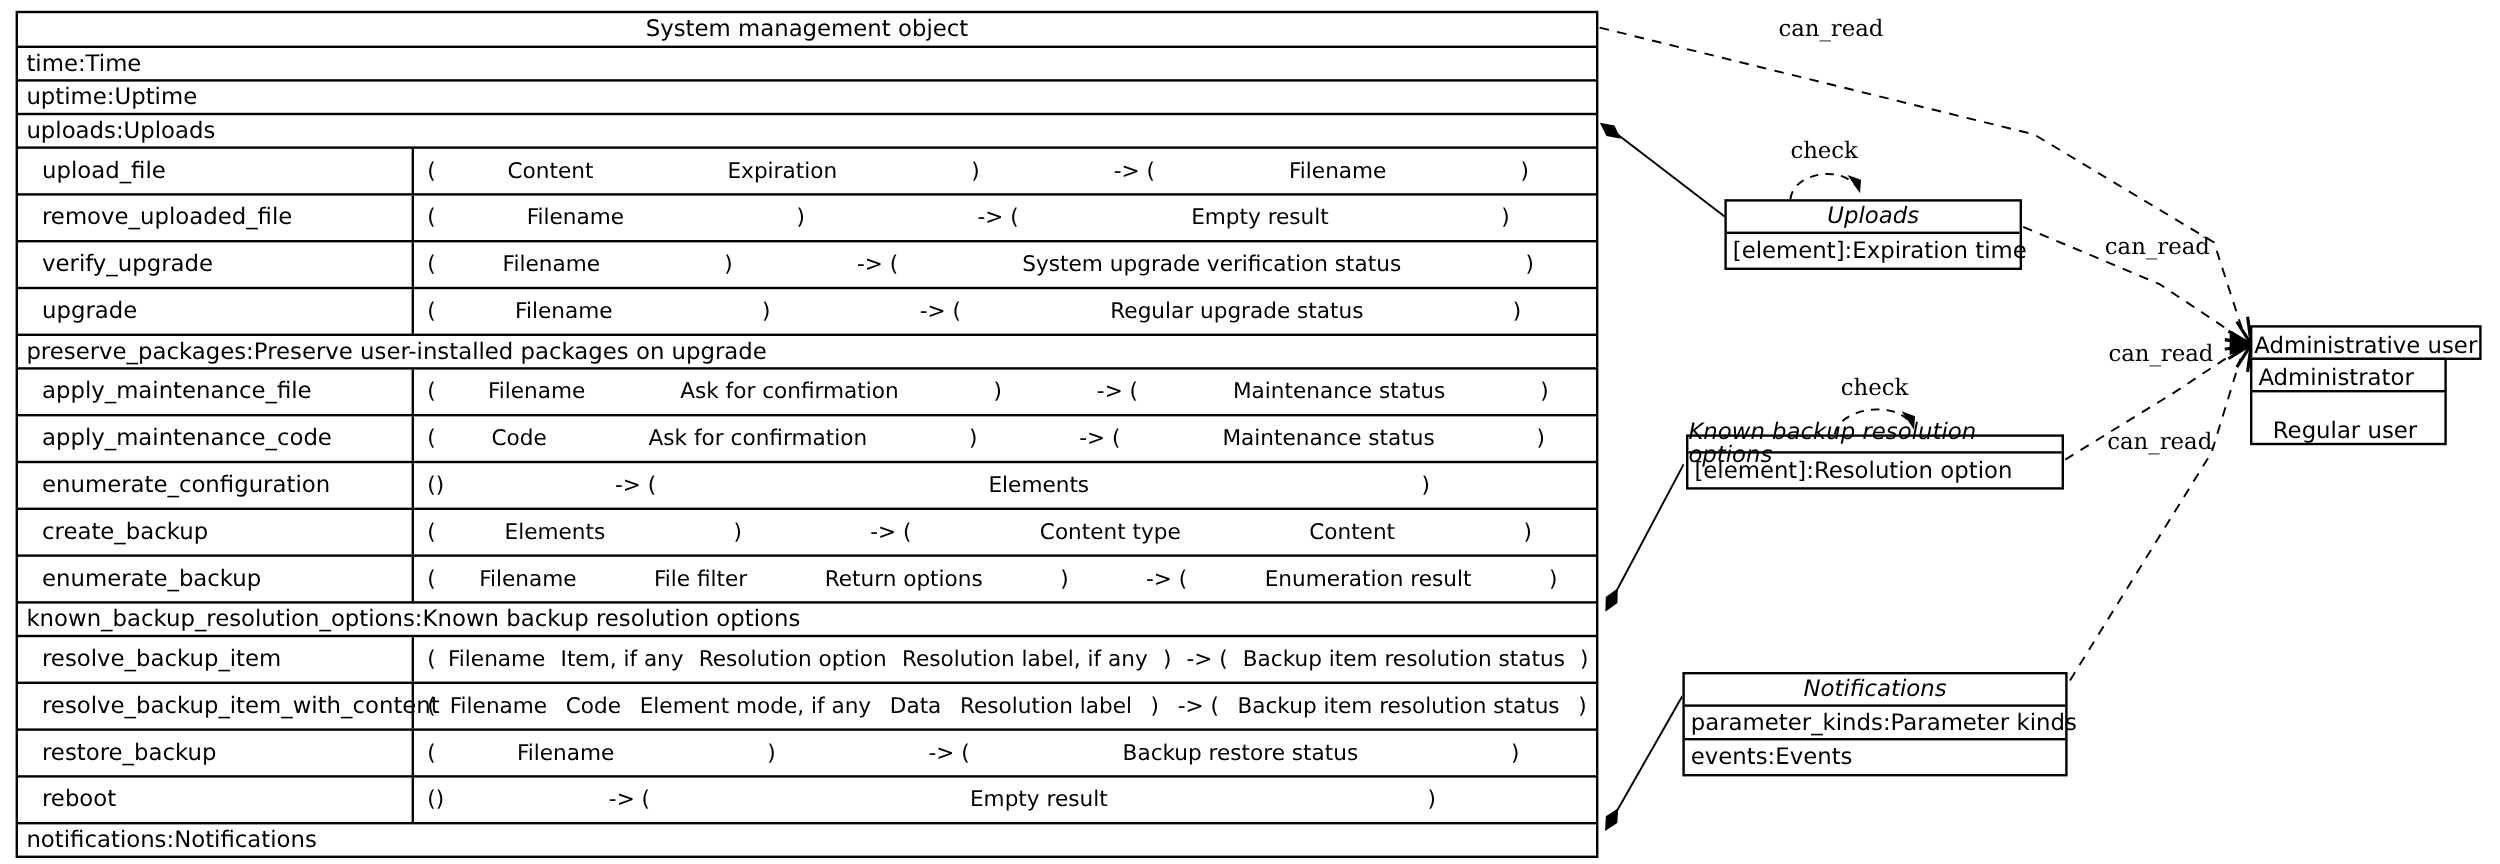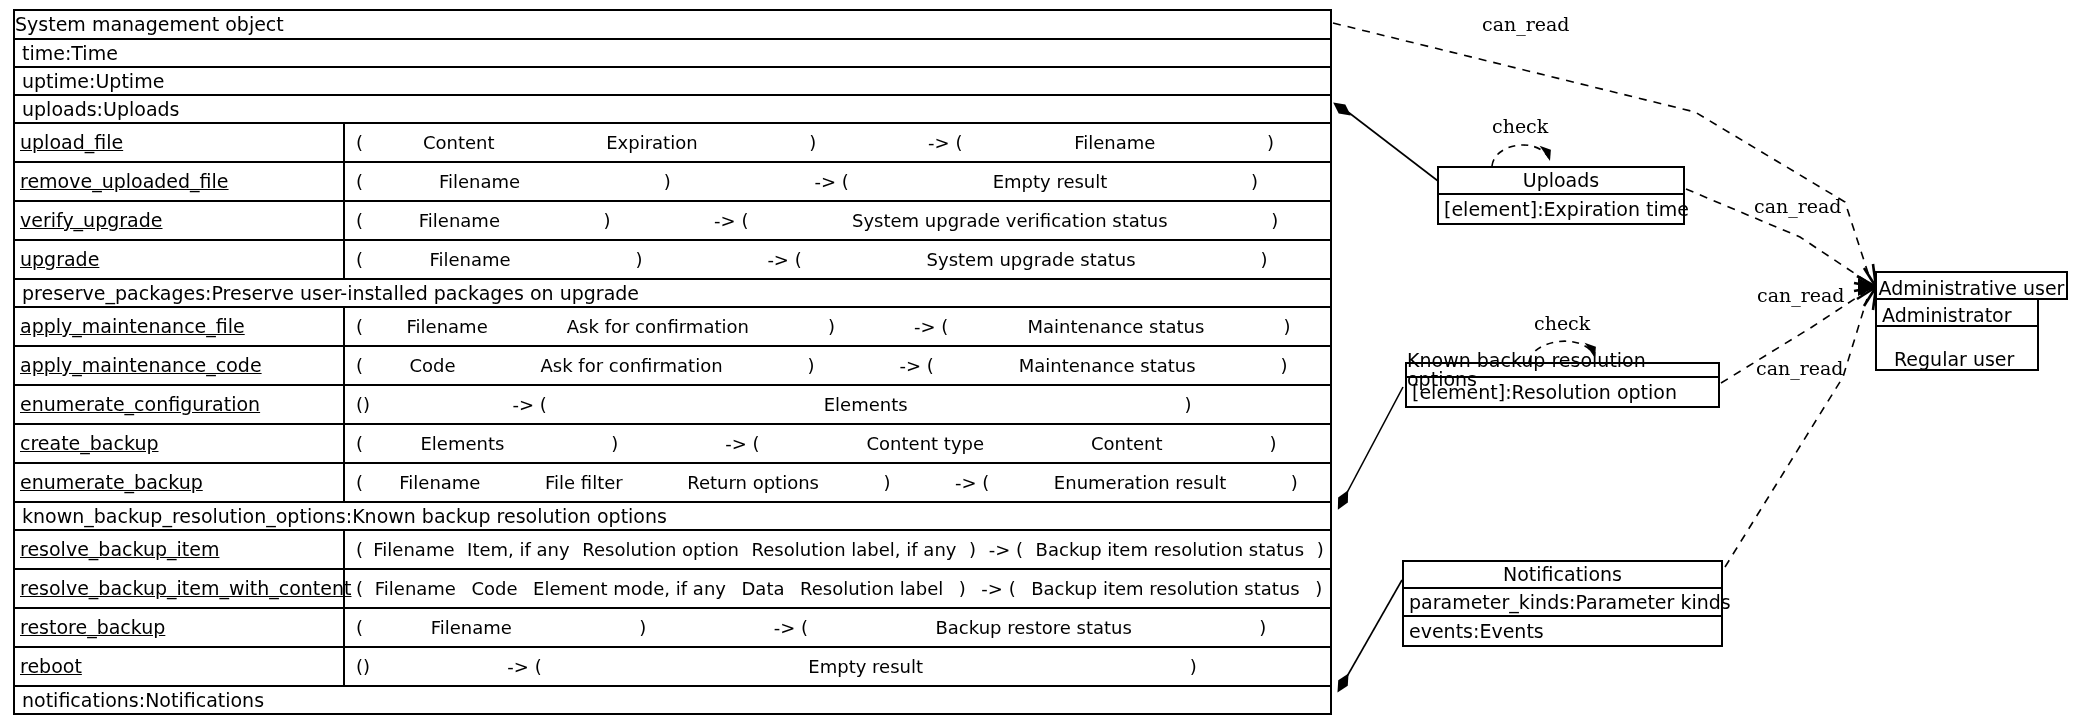--- a/index.html
+++ b/index.html
@@ -7,34 +7,34 @@
           font-family:"DejaVu Sans","Liberation Sans",sans-serif;color:#000;overflow:hidden;}
   svg.overlay{position:absolute;left:0;top:0;z-index:1;}
 
   
   #main-table{position:absolute;left:13px;top:9px;width:1319px;z-index:2;
               border:2px solid #000;background:#fff;box-sizing:border-box;
               display:flex;flex-direction:column;}
   .trow{display:flex;align-items:center;border-top:2px solid #000;box-sizing:border-box;
         font-size:19px;line-height:1;}
   .trow:first-child{border-top:none;}
-  .trow.title{height:27px;justify-content:flex-start;}
+  .trow.title{height:27px;justify-content:center;}
   .trow.attr{height:28px;padding-left:7px;}
   .trow.method{height:39px;padding:0;}
   .mname{width:330px;flex:0 0 330px;align-self:stretch;display:flex;align-items:center;
-         padding-left:5px;border-right:2px solid #000;box-sizing:border-box;text-decoration:underline;}
+         padding-left:20px;border-right:2px solid #000;box-sizing:border-box;}
   .msig{flex:1 1 auto;display:flex;align-items:center;min-width:0;font-size:18px;}
   .tok{flex:1 1 auto;text-align:center;white-space:nowrap;min-width:0;}
   .tok-open{flex:0 0 auto;text-align:left;padding-left:11px;padding-right:4px;}
 
   
   .sbox{position:absolute;border:2px solid #000;background:#fff;box-sizing:border-box;
         z-index:2;font-size:19px;line-height:1;}
   .sbox .btitle{display:flex;align-items:center;justify-content:center;
-                border-bottom:2px solid #000;box-sizing:border-box;}
+                border-bottom:2px solid #000;box-sizing:border-box;font-style:italic;}
   .sbox .brow{display:flex;align-items:center;padding-left:5px;border-bottom:2px solid #000;
               box-sizing:border-box;white-space:nowrap;}
   .sbox .brow:last-child{border-bottom:none;}
 
   .abox{position:absolute;border:2px solid #000;background:#fff;box-sizing:border-box;
         z-index:2;font-size:19px;line-height:1;display:flex;align-items:flex-end;white-space:nowrap;}
 
   
   .elabel{position:absolute;z-index:3;font-family:"DejaVu Serif","Liberation Serif",serif;
           font-size:19px;line-height:1;white-space:nowrap;}
@@ -124,21 +124,21 @@
           <span class="tok">)</span>
         </div>
       </div>
       <div class="trow method">
         <div class="mname">upgrade</div>
         <div class="msig">
           <span class="tok tok-open">(</span>
           <span class="tok">Filename</span>
           <span class="tok">)</span>
           <span class="tok">-&gt; (</span>
-          <span class="tok">System upgrade status</span>
+          <span class="tok">Regular upgrade status</span>
           <span class="tok">)</span>
         </div>
       </div>
       <div class="trow attr">preserve_packages:Preserve user-installed packages on upgrade</div>
       <div class="trow method">
         <div class="mname">apply_maintenance_file</div>
         <div class="msig">
           <span class="tok tok-open">(</span>
           <span class="tok">Filename</span>
           <span class="tok">Ask for confirmation</span>

